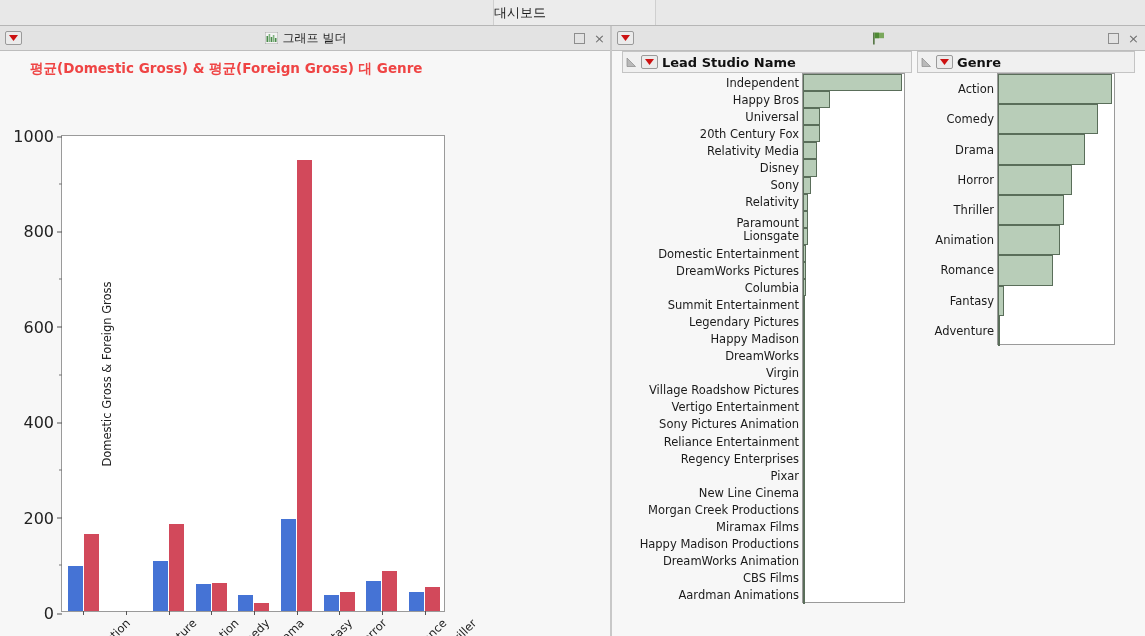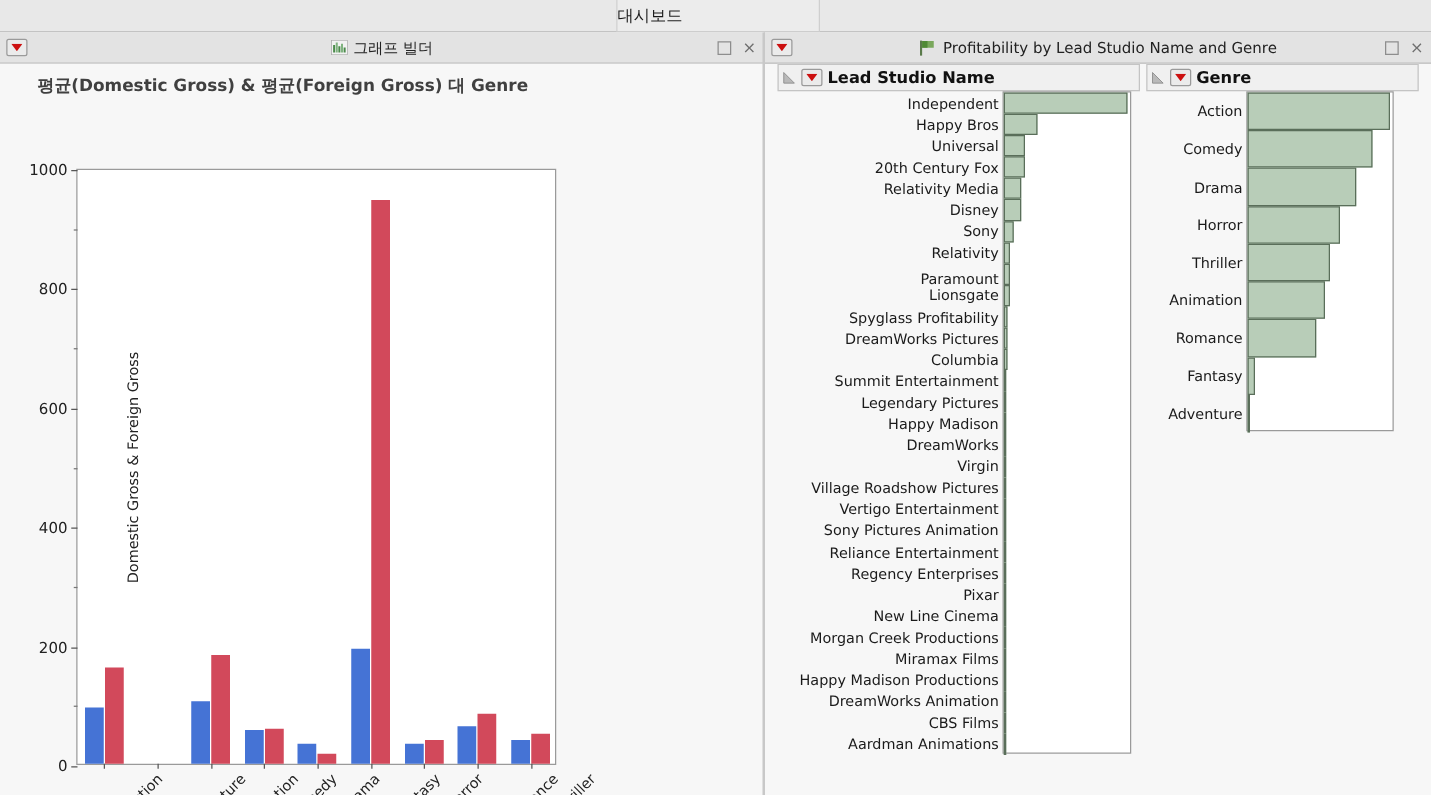--- a/index.html
+++ b/index.html
@@ -78,21 +78,21 @@
   }
 
   
   .gb-icon{ width:13px;height:12px; display:block; }
   .flag-icon{ width:14px;height:13px; display:block; }
 
   
   .chart-area{ position:relative; width:611px; height:584px; background:#f7f7f7;}
   .chart-title{
     position:absolute; left:30px; top:9px;
-    font-size:13.5px; font-weight:bold; color:#404040;
+    font-size:13.5px; font-weight:bold; color:#ef4444;
     white-space:nowrap;
     text-align:right;
   }
   .plot-frame{
     position:absolute; left:61px; top:84px;
     width:384px; height:477px;
     background:#ffffff;
     border:1px solid #9a9a9a;
   }
   .ylab{
@@ -100,21 +100,21 @@
     left:-48px; top:50%;
     transform:translateY(-50%) rotate(-90deg);
     transform-origin:center center;
     white-space:nowrap;
     font-size:11.5px; color:#222;
   }
   .ytick{
     position:absolute; right:100%;
     transform:translateY(-50%);
     white-space:nowrap;
-    font-size:12px; color:#222;
+    font-size:16px; color:#222;
     padding-right:8px;
   }
   .ytick::after{
     content:""; position:absolute; right:0; top:50%;
     width:5px; height:1px; background:#555;
   }
   .yminor{
     position:absolute; right:100%;
     transform:translateY(-50%);
     width:3px; height:1px; background:#777;
@@ -313,21 +313,20 @@
         <svg width="9" height="6" viewBox="0 0 9 6">
             <polygon points="0,0 9,0 4.5,6" fill="#cc1111"></polygon>
           </svg>
       </div>
       <div class="tb-center">
         <svg class="flag-icon" viewBox="0 0 14 13">
           <rect x="1" y="0.5" width="1.7" height="12" fill="#5a7a4a"></rect>
           <polygon points="2.7,0.7 12,0.7 12,6.2 2.7,6.2" fill="#7aa85c"></polygon>
           <polygon points="2.7,0.7 7,0.7 7,6.2 2.7,6.2" fill="#4f8a35"></polygon>
         </svg>
-        <span class="tb-label">Profitability by Lead Studio Name and Genre</span>
       </div>
       <div class="win-ctrls">
         <div class="btn-max"></div>
         <div class="btn-close">×</div>
       </div>
     </div>
 
     <div class="dist-wrap">
 
       <div class="dist" id="dist-studio">
@@ -358,21 +357,21 @@
               <div class="hlabel" style="top: 94.0323px;">Disney</div>
               <div class="hbar" style="top: 102.581px; height: 17.0968px; width: 7.81579px;"></div>
               <div class="hlabel" style="top: 111.129px;">Sony</div>
               <div class="hbar" style="top: 119.677px; height: 17.0968px; width: 5.21053px;"></div>
               <div class="hlabel" style="top: 128.226px;">Relativity</div>
               <div class="hbar" style="top: 136.774px; height: 17.0968px; width: 5.21053px;"></div>
               <div class="hlabel" style="top: 149px;">Paramount</div>
               <div class="hbar" style="top: 153.871px; height: 17.0968px; width: 5.21053px;"></div>
               <div class="hlabel" style="top: 162.419px;">Lionsgate</div>
               <div class="hbar" style="top: 170.968px; height: 17.0968px; width: 2.60526px;"></div>
-              <div class="hlabel" style="top: 179.516px;">Spyglass Profitability</div>
+              <div class="hlabel" style="top: 179.516px;">Domestic Entertainment</div>
               <div class="hbar" style="top: 188.065px; height: 17.0968px; width: 2.60526px;"></div>
               <div class="hlabel" style="top: 196.613px;">DreamWorks Pictures</div>
               <div class="hbar" style="top: 205.161px; height: 17.0968px; width: 2.60526px;"></div>
               <div class="hlabel" style="top: 213.71px;">Columbia</div>
               <div class="hbar" style="top: 222.258px; height: 17.0968px; width: 2px;"></div>
               <div class="hlabel" style="top: 230.806px;">Summit Entertainment</div>
               <div class="hbar" style="top: 239.355px; height: 17.0968px; width: 2px;"></div>
               <div class="hlabel" style="top: 247.903px;">Legendary Pictures</div>
               <div class="hbar" style="top: 256.452px; height: 17.0968px; width: 2px;"></div>
               <div class="hlabel" style="top: 265px;">Happy Madison</div>

